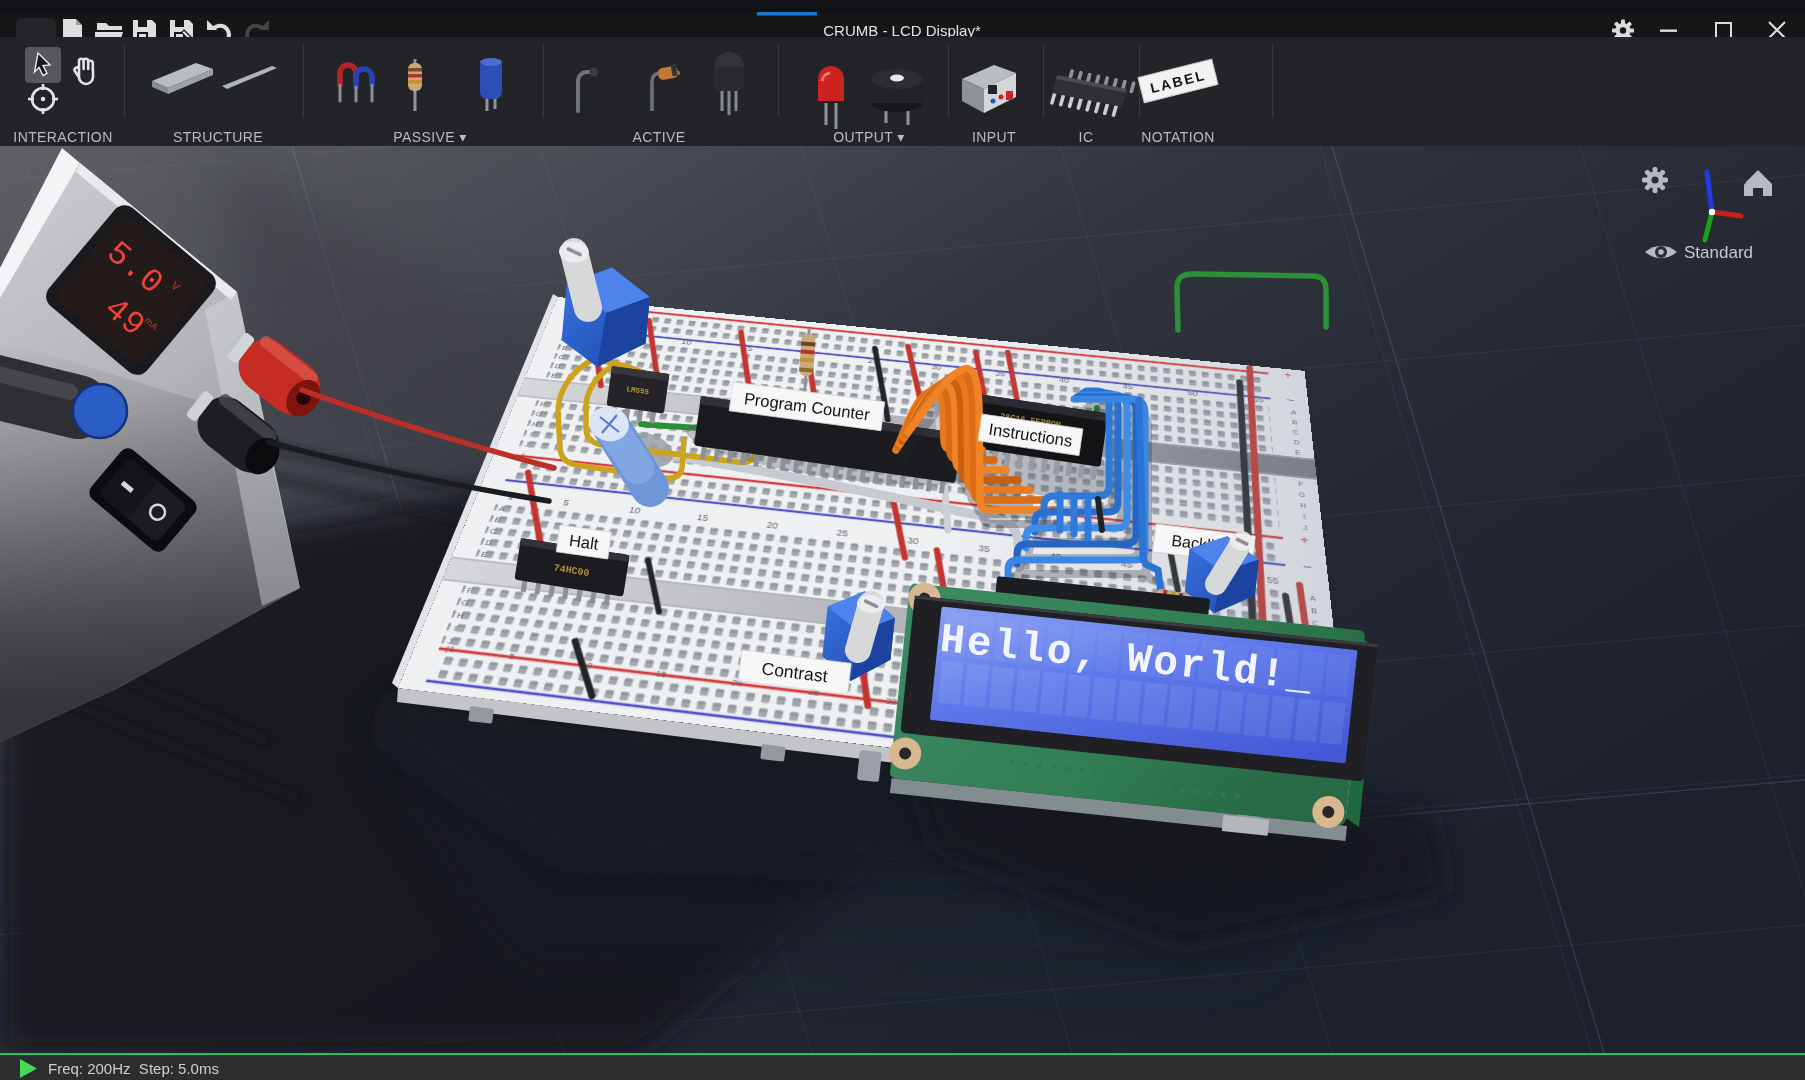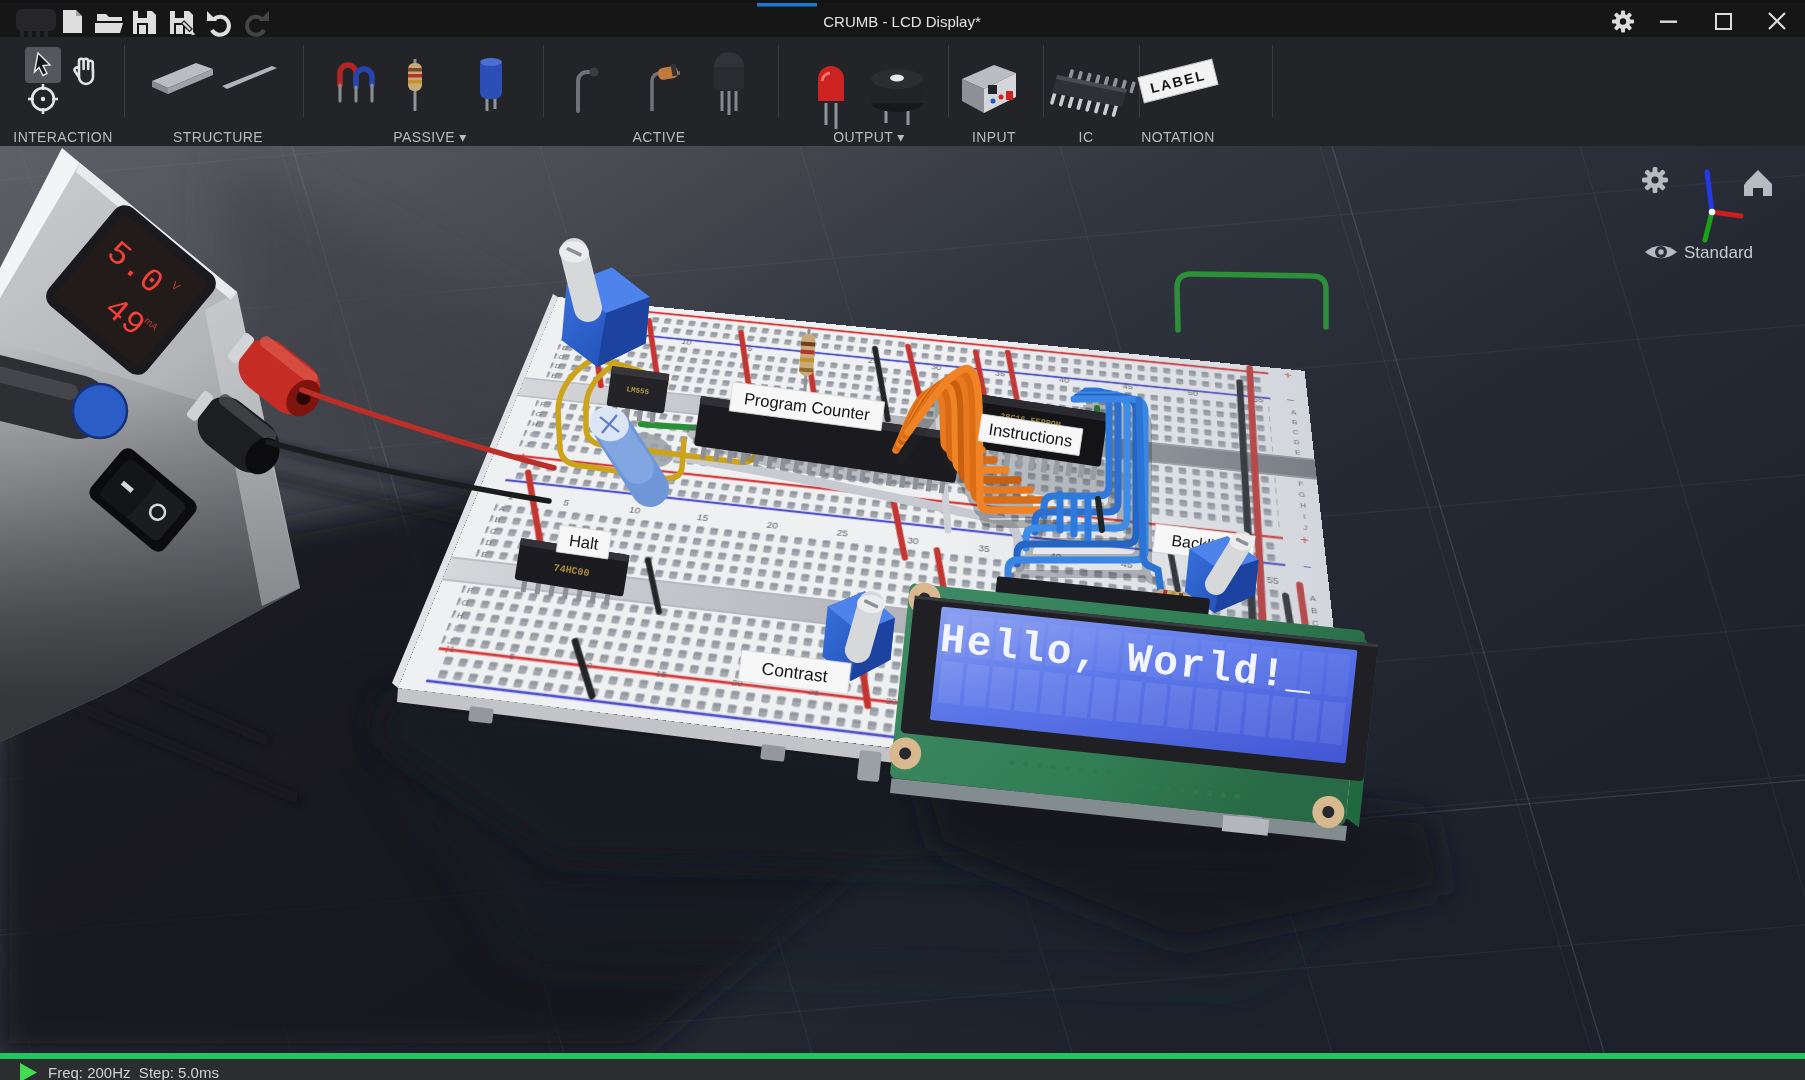--- a/index.html
+++ b/index.html
@@ -1,22 +1,22 @@
 <!DOCTYPE html>
 <html><head><meta charset="utf-8"><style>
 *{margin:0;padding:0;box-sizing:border-box}
 html,body{width:1805px;height:1080px;overflow:hidden;background:#101216;font-family:"Liberation Sans",sans-serif}
 #page{position:absolute;inset:0;width:1805px;height:1080px;overflow:hidden}
-#titlebar{position:absolute;left:0;top:3px;width:1601px;height:37px;background:#161617;z-index:50}
+#titlebar{position:absolute;left:0;top:12px;width:1601px;height:37px;background:#161617;z-index:50}
 #toolbar{position:absolute;left:0;top:37px;width:1805px;height:109px;background:#232428;z-index:50;border-bottom:1px solid #0e0f11}
 #floor,#overlay{position:absolute;left:0;top:146px;width:1805px;height:907px}
 #floor{z-index:1}
 #board{position:absolute;left:0;top:0;width:758px;height:436px;transform-origin:0 0;transform:matrix3d(0.918405,0.078554,0.000000,-0.000051,-0.564715,0.554963,0.000000,-0.000497,0.000000,0.000000,1.000000,0.000000,558.000000,297.000000,0.000000,1.000000);z-index:2}
 #overlay{z-index:3}
-#bottombar{position:absolute;left:0;top:1053px;width:1805px;height:27px;background:#1d4ed8;z-index:50;border-top:6px solid #22c55e}
+#bottombar{position:absolute;left:0;top:1053px;width:1805px;height:27px;background:#1d4ed8;z-index:50;border-top:2px solid #22c55e}
 .tblabel{position:absolute;top:92px;font-size:14px;color:#b9babc;letter-spacing:.4px}
 </style></head><body>
 <div id="page">
 <div id="floor"><svg width="1805" height="907" viewBox="0 146 1805 907" xmlns="http://www.w3.org/2000/svg">
         <defs>
 <linearGradient id="fg" x1="0" y1="0" x2="0.9" y2="0.75">
 <stop offset="0" stop-color="#5e6065"></stop>
             <stop offset="0.22" stop-color="#4b4d54"></stop>
 <stop offset="0.45" stop-color="#31353e"></stop>
             <stop offset="0.7" stop-color="#242934"></stop>

